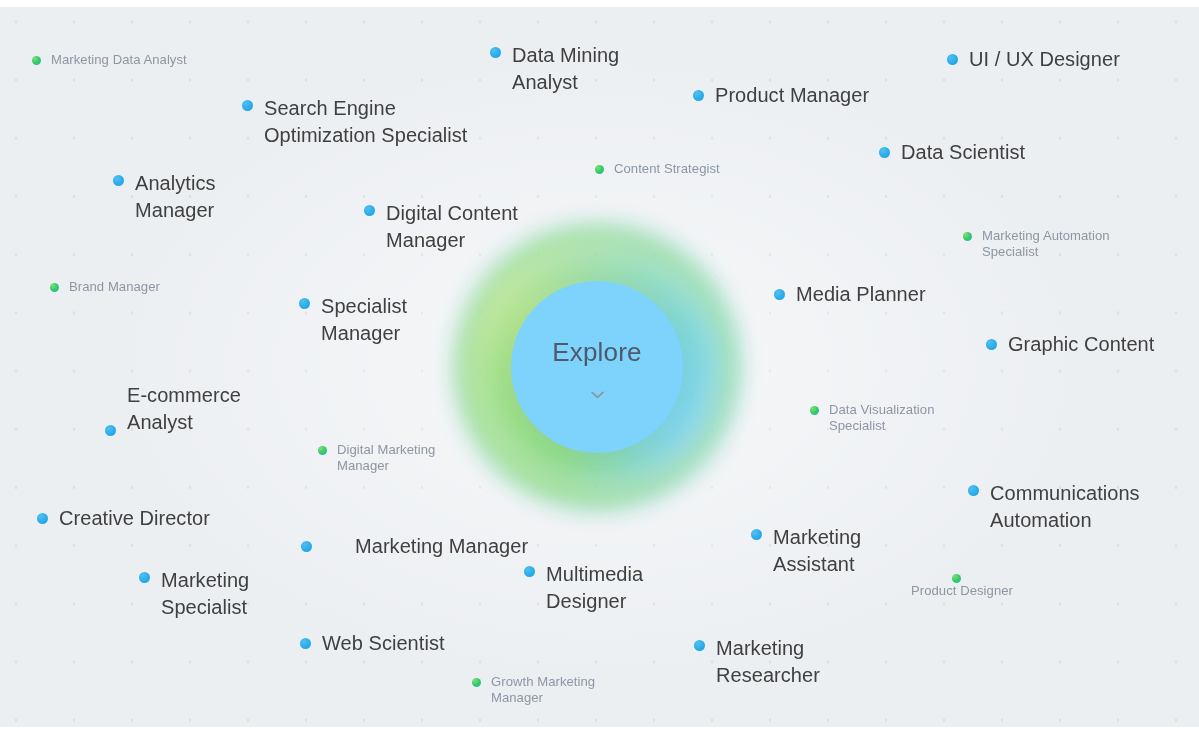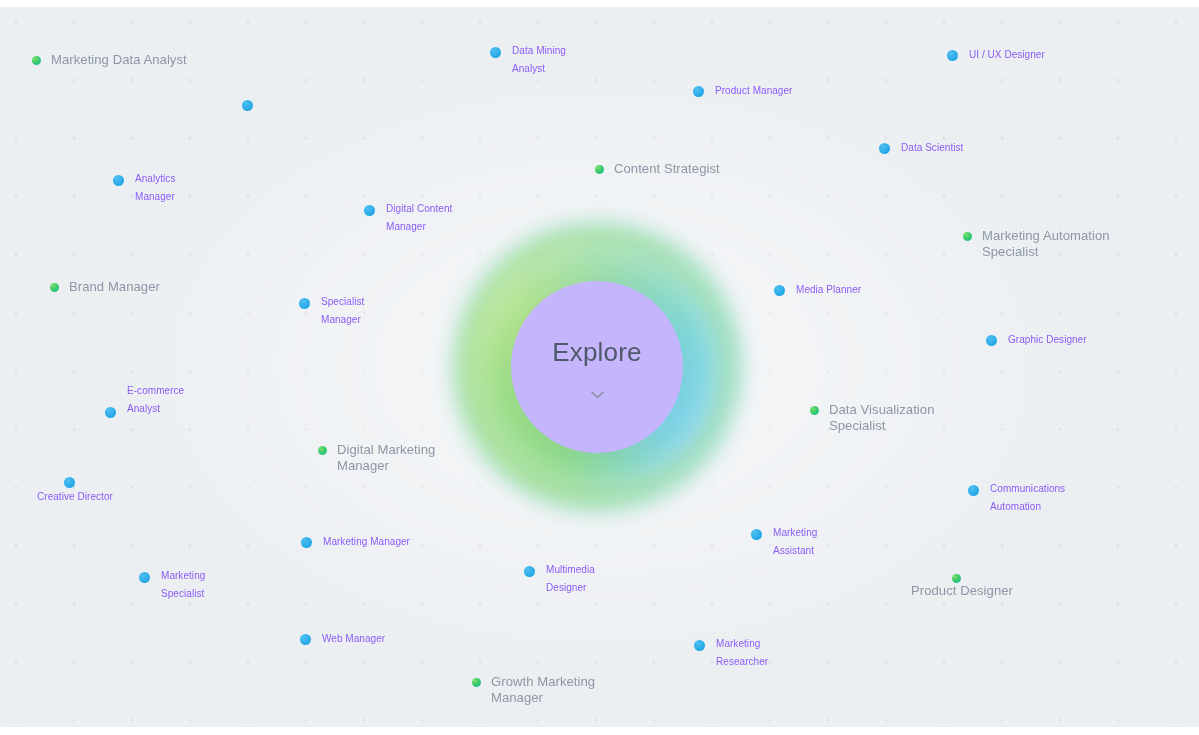--- a/index.html
+++ b/index.html
@@ -102,21 +102,21 @@
     opacity: 0.85;
     pointer-events: none;
   }
   .hub-circle {
     position: absolute;
     left: -86px;
     top: -86px;
     width: 172px;
     height: 172px;
     border-radius: 50%;
-    background: #c4b5fd;
+    background: #7dd3fc;
     box-shadow: 0 2px 18px rgba(120,150,170,0.10);
     display: flex;
     flex-direction: column;
     align-items: center;
     justify-content: center;
     cursor: pointer;
   }
   .hub-label {
     font-size: 26px;
     color: #4f5a68;
@@ -149,23 +149,23 @@
   }
 
   
   .node.primary .node-dot {
     width: 11px;
     height: 11px;
     background: radial-gradient(circle at 34% 30%, #4fc0f2 0%, #29abe8 58%, #1fa1e0 100%);
     margin-right: 11px;
   }
   .node.primary .node-label {
-    font-size: 10px;
-    line-height: 18px;
-    color: #8b5cf6;
+    font-size: 20px;
+    line-height: 27px;
+    color: #404040;
     letter-spacing: 0.05px;
   }
 
   
   .node.secondary .node-dot {
     width: 9px;
     height: 9px;
     background: radial-gradient(circle at 30% 26%, #7ae26a 0%, #35c76e 52%, #17c0a0 100%);
     margin-right: 10px;
   }
@@ -198,20 +198,22 @@
         <span class="node-dot"></span>
         <span class="node-label">Data Mining
 Analyst</span>
       </div>
       <div class="node primary" style="left: 947px; top: 46.25px;">
         <span class="node-dot"></span>
         <span class="node-label">UI / UX Designer</span>
       </div>
       <div class="node primary multiline" style="left: 242px; top: 95.25px;">
         <span class="node-dot"></span>
+        <span class="node-label">Search Engine
+Optimization Specialist</span>
       </div>
       <div class="node primary" style="left: 693px; top: 82.25px;">
         <span class="node-dot"></span>
         <span class="node-label">Product Manager</span>
       </div>
       <div class="node primary" style="left: 879px; top: 139.25px;">
         <span class="node-dot"></span>
         <span class="node-label">Data Scientist</span>
       </div>
       <div class="node primary multiline" style="left: 113px; top: 170.25px;">
@@ -241,47 +243,47 @@
         <span class="node-dot"></span>
         <span class="node-label">Specialist
 Manager</span>
       </div>
       <div class="node primary" style="left: 774px; top: 281.25px;">
         <span class="node-dot"></span>
         <span class="node-label">Media Planner</span>
       </div>
       <div class="node primary" style="left: 986px; top: 331.25px;">
         <span class="node-dot"></span>
-        <span class="node-label">Graphic Designer</span>
+        <span class="node-label">Graphic Content</span>
       </div>
       <div class="node primary multiline" style="left: 105px; top: 382.25px; align-items: flex-end;">
         <span class="node-dot"></span>
         <span class="node-label">E-commerce
 Analyst</span>
       </div>
       <div class="node secondary multiline" style="left: 810px; top: 401.75px;">
         <span class="node-dot"></span>
         <span class="node-label">Data Visualization
 Specialist</span>
       </div>
       <div class="node secondary multiline" style="left: 318px; top: 441.75px;">
         <span class="node-dot"></span>
         <span class="node-label">Digital Marketing
 Manager</span>
       </div>
-      <div class="node primary" style="left: 37px; top: 477px; flex-direction: column;">
+      <div class="node primary" style="left: 37px; top: 505px;">
         <span class="node-dot"></span>
         <span class="node-label">Creative Director</span>
       </div>
       <div class="node primary multiline" style="left: 968px; top: 480.25px;">
         <span class="node-dot"></span>
         <span class="node-label">Communications
 Automation</span>
       </div>
-      <div class="node primary" style="left: 301px; top: 533.25px;">
+      <div class="node primary" style="left: 301px; top: 533.25px; gap: 32px;">
         <span class="node-dot"></span>
         <span class="node-label">Marketing Manager</span>
       </div>
       <div class="node primary multiline" style="left: 751px; top: 524.25px;">
         <span class="node-dot"></span>
         <span class="node-label">Marketing
 Assistant</span>
       </div>
       <div class="node primary multiline" style="left: 139px; top: 567.25px;">
         <span class="node-dot"></span>
@@ -292,21 +294,21 @@
         <span class="node-dot"></span>
         <span class="node-label">Multimedia
 Designer</span>
       </div>
       <div class="node secondary" style="left: 911px; top: 574px; flex-direction: column;">
         <span class="node-dot"></span>
         <span class="node-label">Product Designer</span>
       </div>
       <div class="node primary" style="left: 300px; top: 630.25px;">
         <span class="node-dot"></span>
-        <span class="node-label">Web Manager</span>
+        <span class="node-label">Web Scientist</span>
       </div>
       <div class="node primary multiline" style="left: 694px; top: 635.25px;">
         <span class="node-dot"></span>
         <span class="node-label">Marketing
 Researcher</span>
       </div>
       <div class="node secondary multiline" style="left: 472px; top: 673.75px;">
         <span class="node-dot"></span>
         <span class="node-label">Growth Marketing
 Manager</span>

